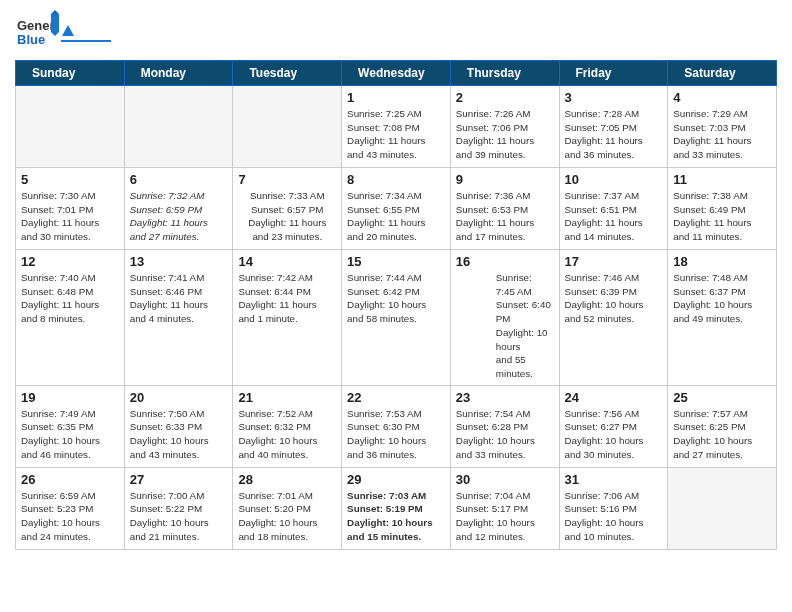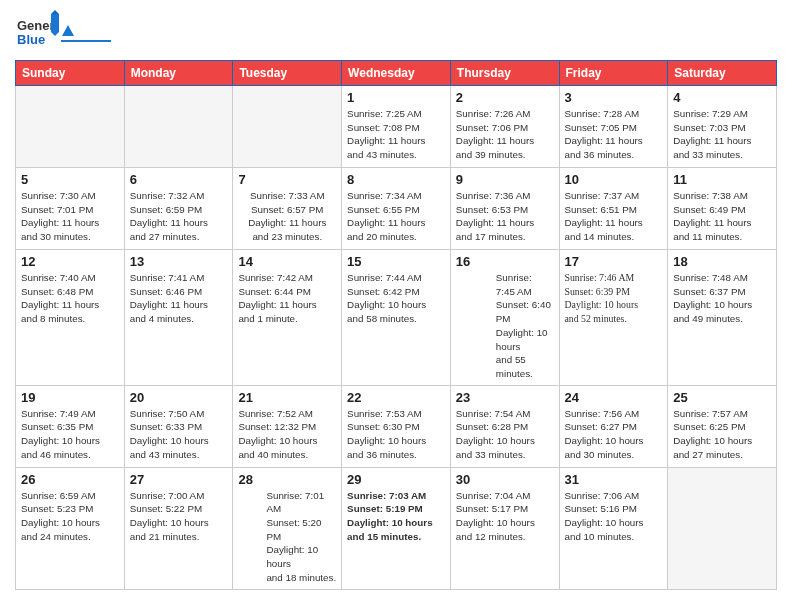--- a/index.html
+++ b/index.html
@@ -31,24 +31,24 @@
     .subtitle {
       font-size: 14px;
       color: #555;
     }
     .calendar {
       width: 100%;
       border-collapse: collapse;
       table-layout: fixed;
     }
     .calendar th {
-      background: #ef4444;
+      background: #0c4a6e;
       color: #fff;
       text-align: left;
-      padding: 5px 6px;
+      padding: 5px 16px;
       font-size: 12px;
       border: 1px solid #1565c0;
     }
     .calendar td {
       border: 1px solid #ccc;
       vertical-align: top;
       padding: 4px 5px;
       height: 82px;
       font-size: 10.5px;
       color: #333;
@@ -148,21 +148,21 @@
         <tr>
           <td>
             <div class="day-number">5</div>
             <div class="day-info" style="white-space: pre-line;">Sunrise: 7:30 AM
 Sunset: 7:01 PM
 Daylight: 11 hours
 and 30 minutes.</div>
           </td>
           <td>
             <div class="day-number">6</div>
-            <div class="day-info" style="white-space: pre-line;">Sunrise: 7:32 AM
+            <div class="day-info" style="white-space: pre-line; font-style: italic;">Sunrise: 7:32 AM
 Sunset: 6:59 PM
 Daylight: 11 hours
 and 27 minutes.</div>
           </td>
           <td>
             <div class="day-number">7</div>
             <div class="day-info" style="white-space: pre-line; text-align: center;">Sunrise: 7:33 AM
 Sunset: 6:57 PM
 Daylight: 11 hours
 and 23 minutes.</div>
@@ -227,21 +227,21 @@
           </td>
           <td>
             <div class="day-number">16</div>
             <div class="day-info" style="white-space: pre-line; margin-left: 40px;">Sunrise: 7:45 AM
 Sunset: 6:40 PM
 Daylight: 10 hours
 and 55 minutes.</div>
           </td>
           <td>
             <div class="day-number">17</div>
-            <div class="day-info" style="white-space: pre-line; font-family: Liberation Serif, serif;">Sunrise: 7:46 AM
+            <div class="day-info" style="white-space: pre-line;">Sunrise: 7:46 AM
 Sunset: 6:39 PM
 Daylight: 10 hours
 and 52 minutes.</div>
           </td>
           <td>
             <div class="day-number">18</div>
             <div class="day-info" style="white-space: pre-line;">Sunrise: 7:48 AM
 Sunset: 6:37 PM
 Daylight: 10 hours
 and 49 minutes.</div>
@@ -258,21 +258,21 @@
           <td>
             <div class="day-number">20</div>
             <div class="day-info" style="white-space: pre-line;">Sunrise: 7:50 AM
 Sunset: 6:33 PM
 Daylight: 10 hours
 and 43 minutes.</div>
           </td>
           <td>
             <div class="day-number">21</div>
             <div class="day-info" style="white-space: pre-line;">Sunrise: 7:52 AM
-Sunset: 12:32 PM
+Sunset: 6:32 PM
 Daylight: 10 hours
 and 40 minutes.</div>
           </td>
           <td>
             <div class="day-number">22</div>
             <div class="day-info" style="white-space: pre-line;">Sunrise: 7:53 AM
 Sunset: 6:30 PM
 Daylight: 10 hours
 and 36 minutes.</div>
           </td>
@@ -308,21 +308,21 @@
           </td>
           <td>
             <div class="day-number">27</div>
             <div class="day-info" style="white-space: pre-line;">Sunrise: 7:00 AM
 Sunset: 5:22 PM
 Daylight: 10 hours
 and 21 minutes.</div>
           </td>
           <td>
             <div class="day-number">28</div>
-            <div class="day-info" style="white-space: pre-line; margin-left: 28px;">Sunrise: 7:01 AM
+            <div class="day-info" style="white-space: pre-line;">Sunrise: 7:01 AM
 Sunset: 5:20 PM
 Daylight: 10 hours
 and 18 minutes.</div>
           </td>
           <td>
             <div class="day-number">29</div>
             <div class="day-info" style="white-space: pre-line; font-weight: bold;">Sunrise: 7:03 AM
 Sunset: 5:19 PM
 Daylight: 10 hours
 and 15 minutes.</div>

